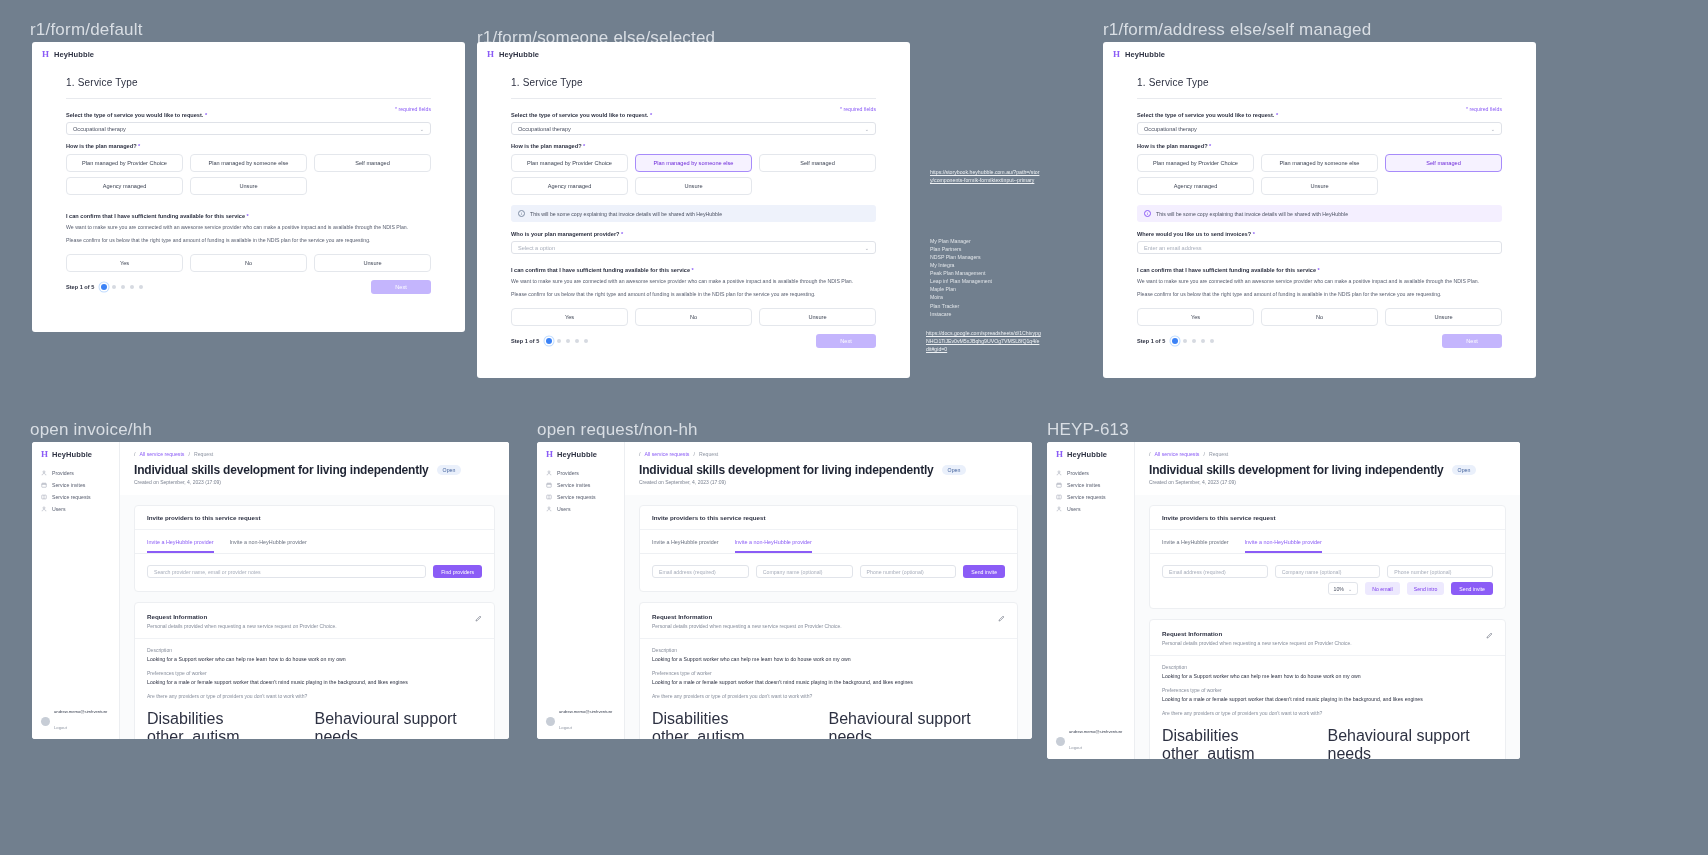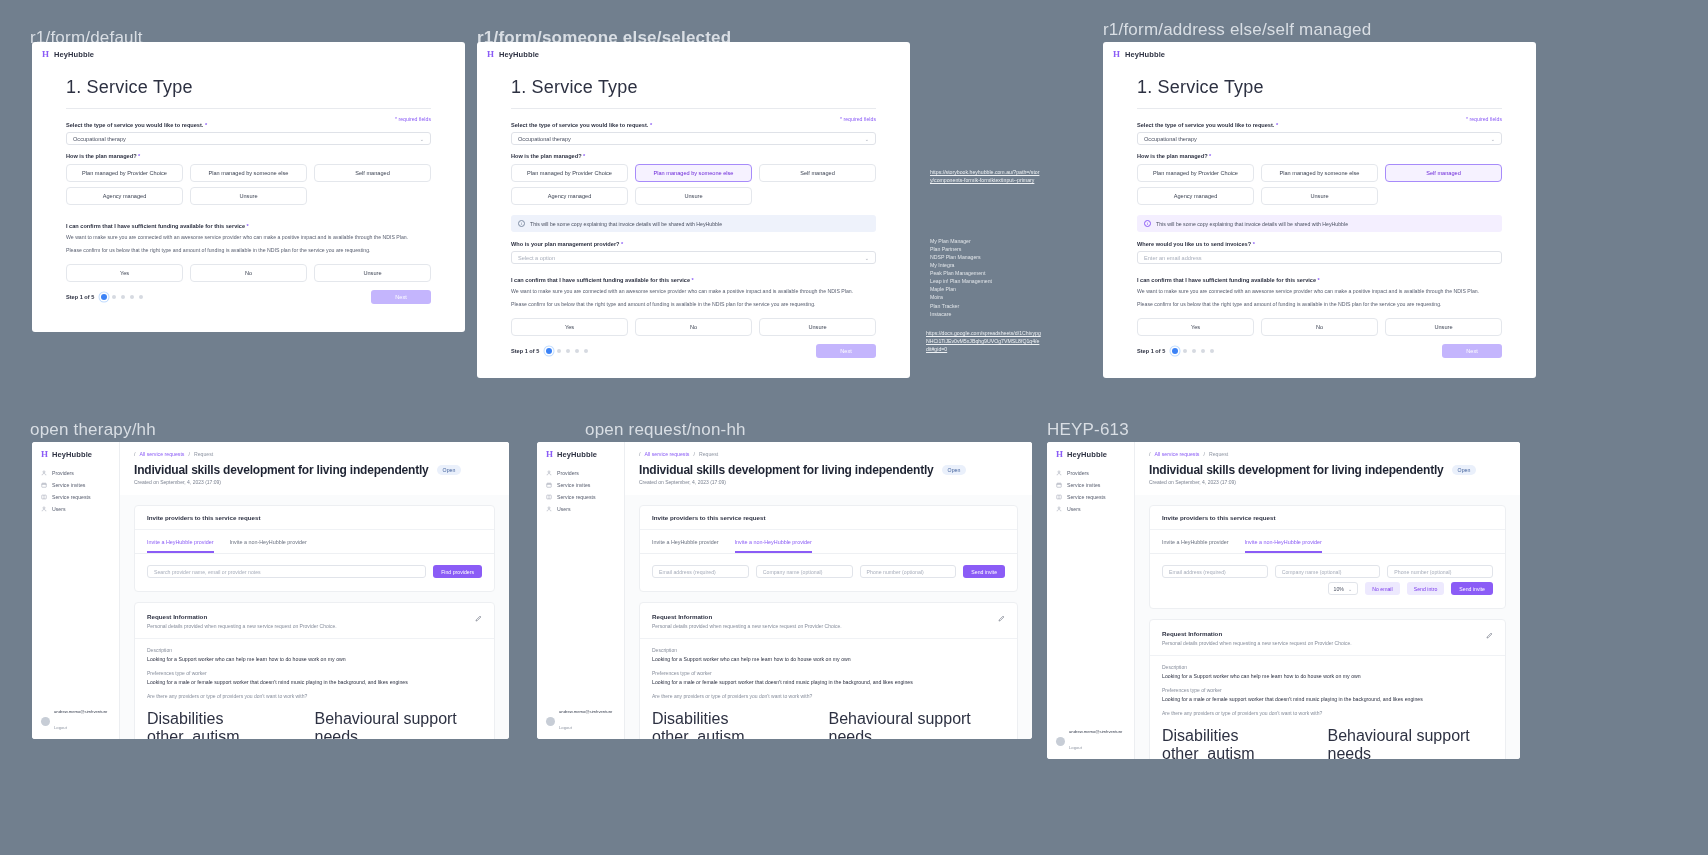--- a/index.html
+++ b/index.html
@@ -25,21 +25,21 @@
     overflow: hidden;
   }
   
   .hh-topbar { display:flex; align-items:center; gap:5px; padding:8px 10px; }
   .hh-logo {
     color:#8b5cf6; font-weight:700; font-size:9px; line-height:1;
     font-family:"Liberation Serif", serif;
   }
   .hh-name { font-size:7.5px; color:#2d3142; font-weight:600; letter-spacing:.1px;}
   .form-body { padding: 0 34px; }
-  .form-h1 { font-size:18px; font-weight:400; color:#2d3142; letter-spacing:.2px; }
+  .form-h1 { font-size:10px; font-weight:400; color:#2d3142; letter-spacing:.2px; }
   .hr { height:1px; background:#e8eaee; margin:10px 0 0 0; }
   .req-note { font-size:5.2px; color:#8b5cf6; text-align:right; margin-top:7px;}
   .fld-label { font-size:5.6px; font-weight:700; color:#2d3142; margin-bottom:4px; }
   .fld-label .star { color:#8b5cf6; }
   .select {
     height:13px; border:1px solid #dfe2e8; border-radius:3px; background:#fff;
     display:flex; align-items:center; justify-content:space-between;
     padding:0 6px; font-size:5.6px; color:#4a5061;
   }
   .select .caret { color:#9aa0ae; font-size:5px; }
@@ -140,25 +140,25 @@
   .pencil { position:absolute;right:12px;top:12px;width:7px;height:7px;color:#6b7280; }
   .kv { padding:8px 12px 0 12px; }
   .kv .k { font-size:5px;color:#868d9b; }
   .kv .v { font-size:5.2px;color:#2d3142;margin-top:3px; }
   .kv2 { display:flex;padding:8px 12px 0 12px; }
   .kv2 > div { flex:1; }
 </style>
 </head>
 <body>
 
-<div class="frame-title" style="left:30px;top:28px;">r1/form/default</div>
-<div class="frame-title" style="left:477px;top:28px;font-weight:bold;">r1/form/someone else/selected</div>
+<div class="frame-title" style="left:30px;top:20px;">r1/form/default</div>
+<div class="frame-title" style="left:477px;top:28px;">r1/form/someone else/selected</div>
 <div class="frame-title" style="left:1103px;top:20px;">r1/form/address else/self managed</div>
-<div class="frame-title" style="left:30px;top:420px;">open therapy/hh</div>
-<div class="frame-title" style="left:537px;top:420px;margin-left:48px;">open request/non-hh</div>
+<div class="frame-title" style="left:30px;top:420px;">open invoice/hh</div>
+<div class="frame-title" style="left:537px;top:420px;">open request/non-hh</div>
 <div class="frame-title" style="left:1047px;top:420px;">HEYP-613</div>
 
 <div class="card" style="left:32px;top:42px;width:433px;height:290px;">
   <div class="hh-topbar">
     <span class="hh-logo">H</span>
     <span class="hh-name">HeyHubble</span>
   </div>
   <div class="form-body" style="padding-top:10px;">
     <div class="form-h1">1. Service Type</div>
     <div class="hr"></div>

